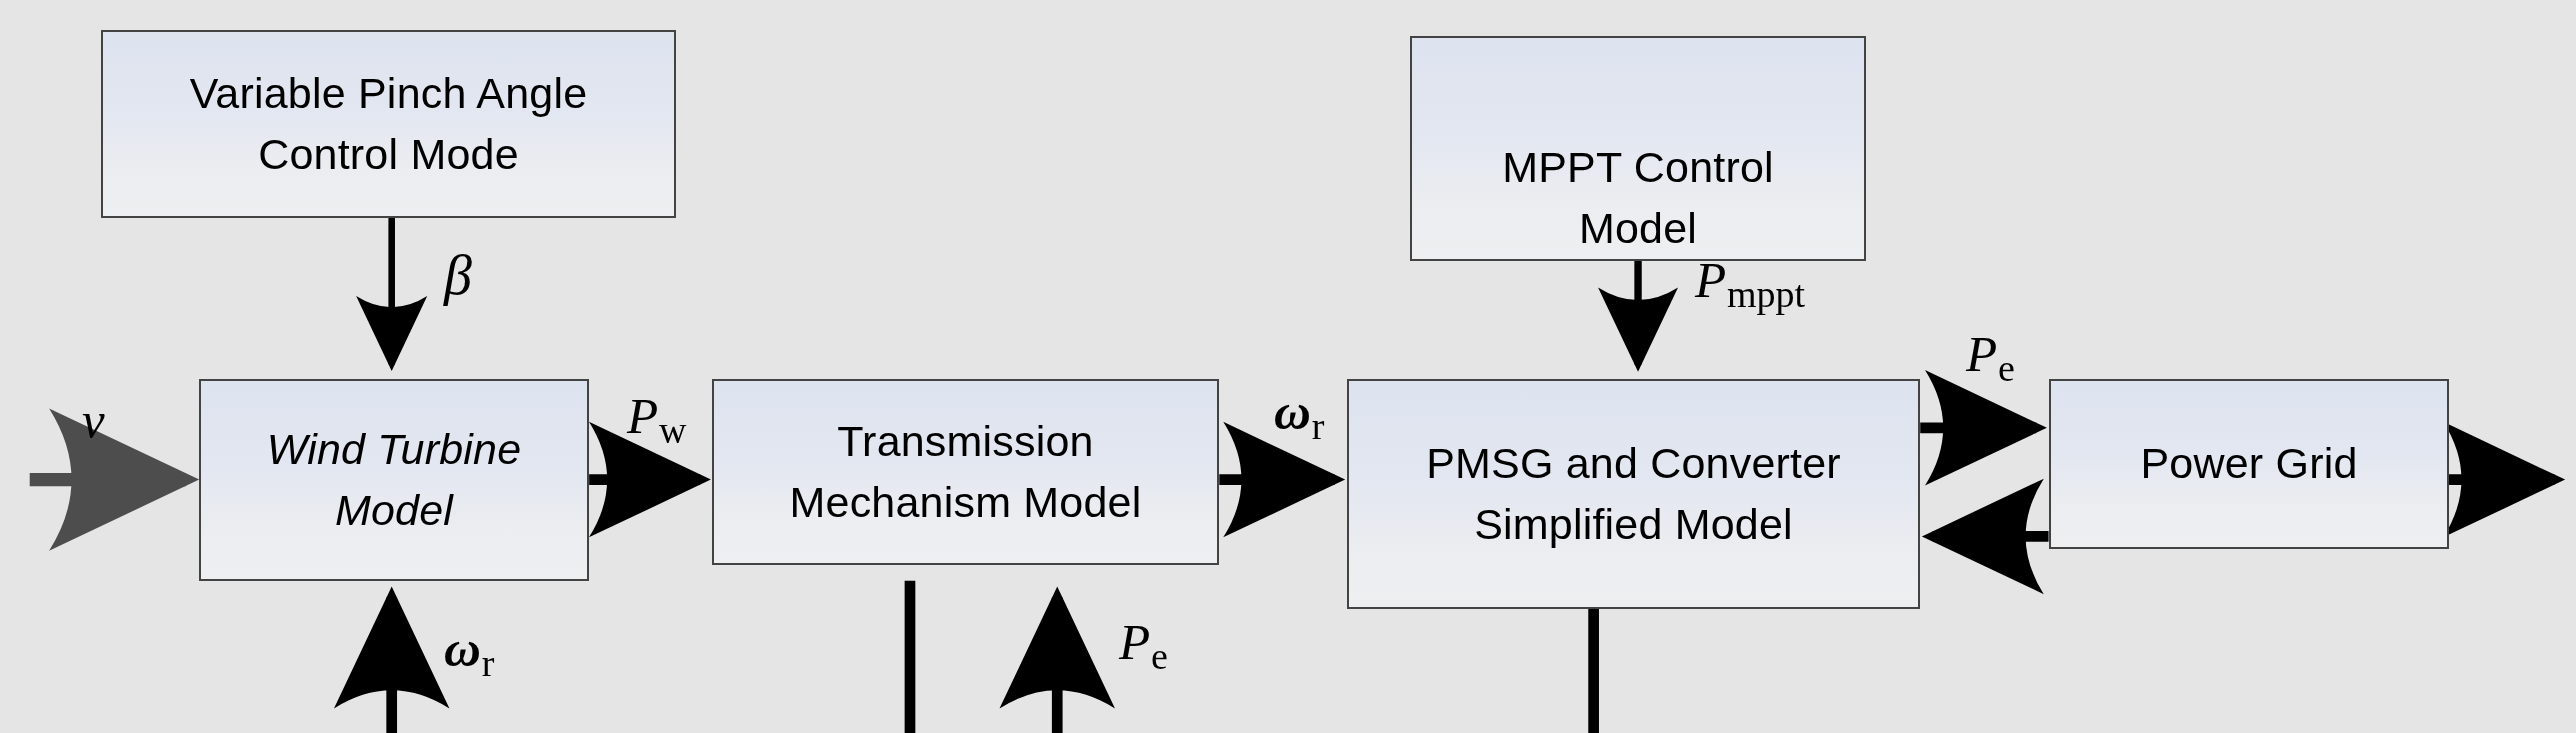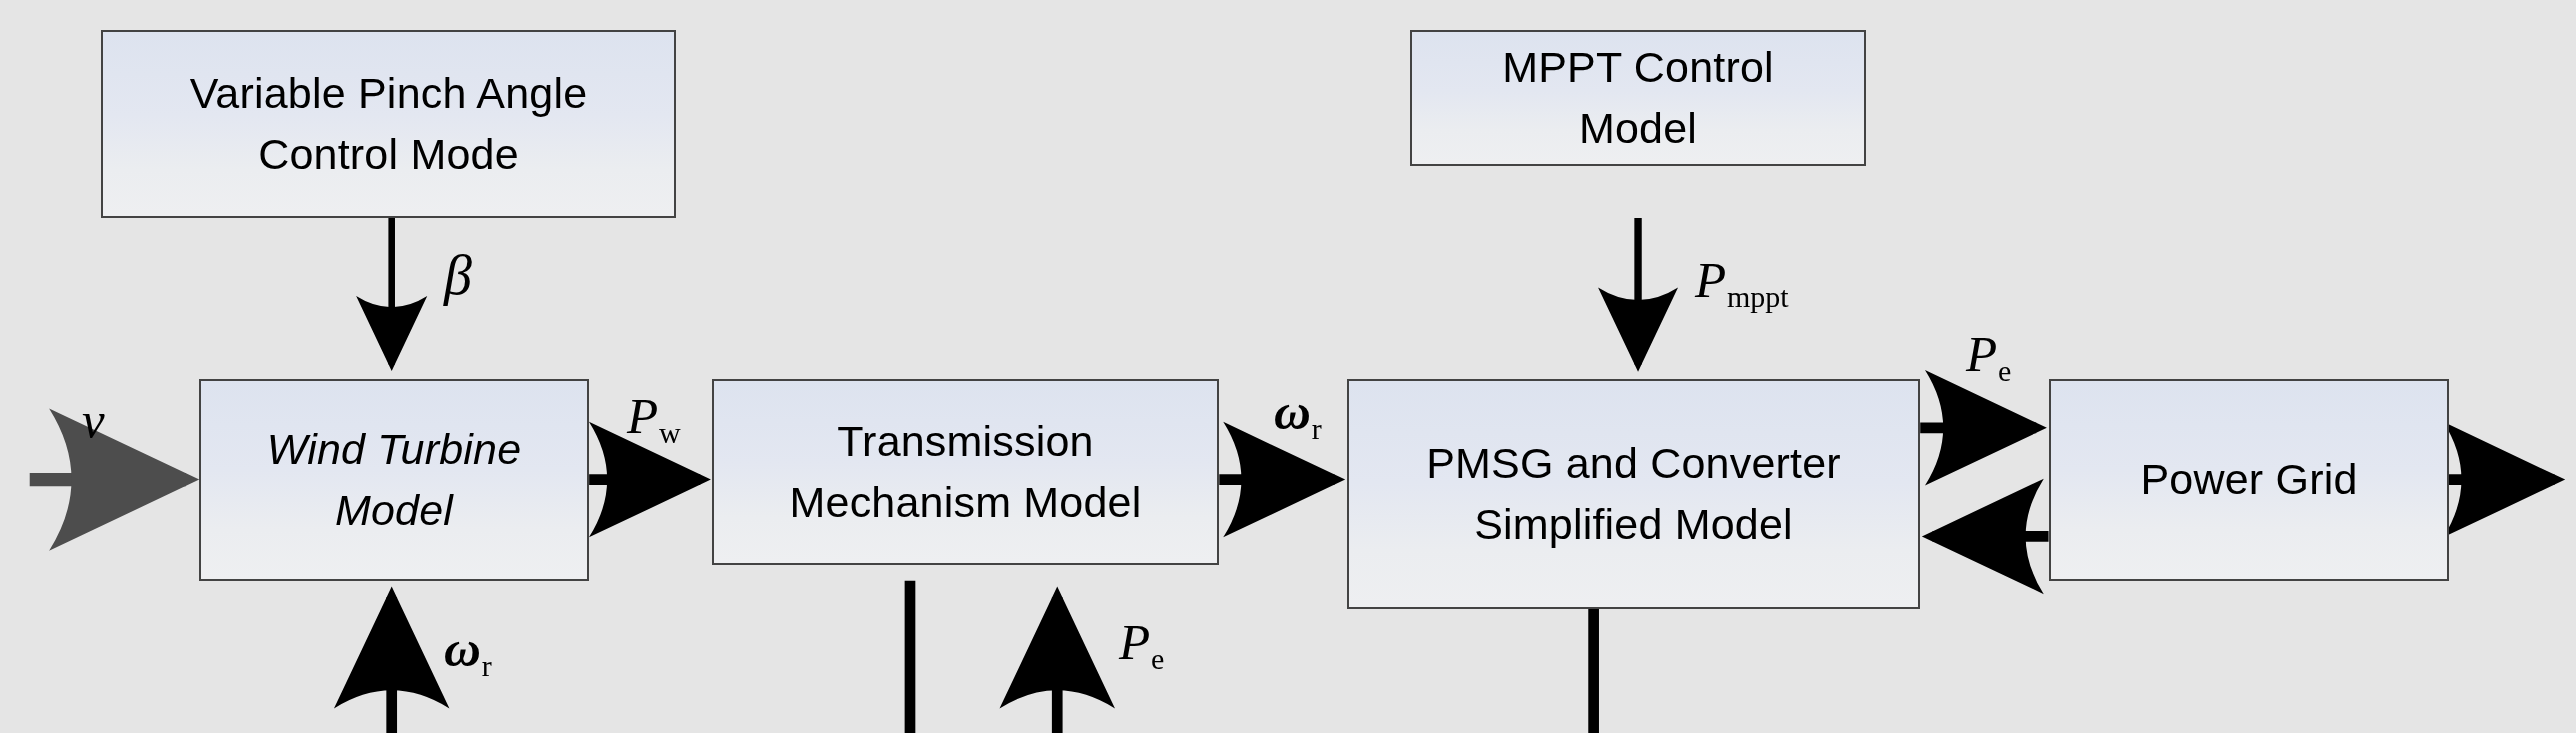--- a/index.html
+++ b/index.html
@@ -55,21 +55,21 @@
     font-style: italic;
     font-size: 51px;
   }
   .sym .base-bold {
     font-style: italic;
     font-weight: bold;
     font-size: 51px;
   }
   .sym .sub {
     font-style: normal;
-    font-size: 30px;
+    font-size: 38px;
     vertical-align: sub;
     position: relative;
     top: 6.6px;
     left: 0.8px;
     margin-top: 19px;
   }
   .sym.greek .base {
     font-size: 56px;
   }
 </style>
@@ -127,41 +127,41 @@
     <g>
       <path d="M1937,706 L1937,961 L1285,961 L1285,726" fill="none" stroke="#000000" stroke-width="13" marker-end="url(#ah-black)"></path>
     </g>
   </svg>
 
   <div class="block" style="left:101px; top:30px; width:575px; height:188px;">
     <span class="block-label">Variable Pinch Angle
 Control  Mode</span>
   </div>
 
-  <div class="block" style="left:1410px; top:30px; width:456px; height:136px;">
+  <div class="block" style="left:1410px; top:36px; width:456px; height:225px;align-items:flex-end;">
     <span class="block-label">MPPT Control
 Model</span>
   </div>
 
   <div class="block" style="left:199px; top:379px; width:390px; height:202px;font-style:italic;">
     <span class="block-label">Wind Turbine
 Model</span>
   </div>
 
   <div class="block" style="left:712px; top:379px; width:507px; height:186px;">
     <span class="block-label">Transmission
 Mechanism Model</span>
   </div>
 
   <div class="block" style="left:1347px; top:379px; width:573px; height:230px;">
     <span class="block-label">PMSG and Converter
 Simplified Model</span>
   </div>
 
-  <div class="block" style="left:2049px; top:379px; width:400px; height:202px;">
+  <div class="block" style="left:2049px; top:379px; width:400px; height:170px;">
     <span class="block-label">Power Grid</span>
   </div>
 
   <div class="sym greek" style="left:444px; top:247px;">
     <span class="base">β</span><span class="sub"></span>
   </div>
 
   <div class="sym" style="left:82px; top:395px;">
     <span class="base">v</span><span class="sub"></span>
   </div>

